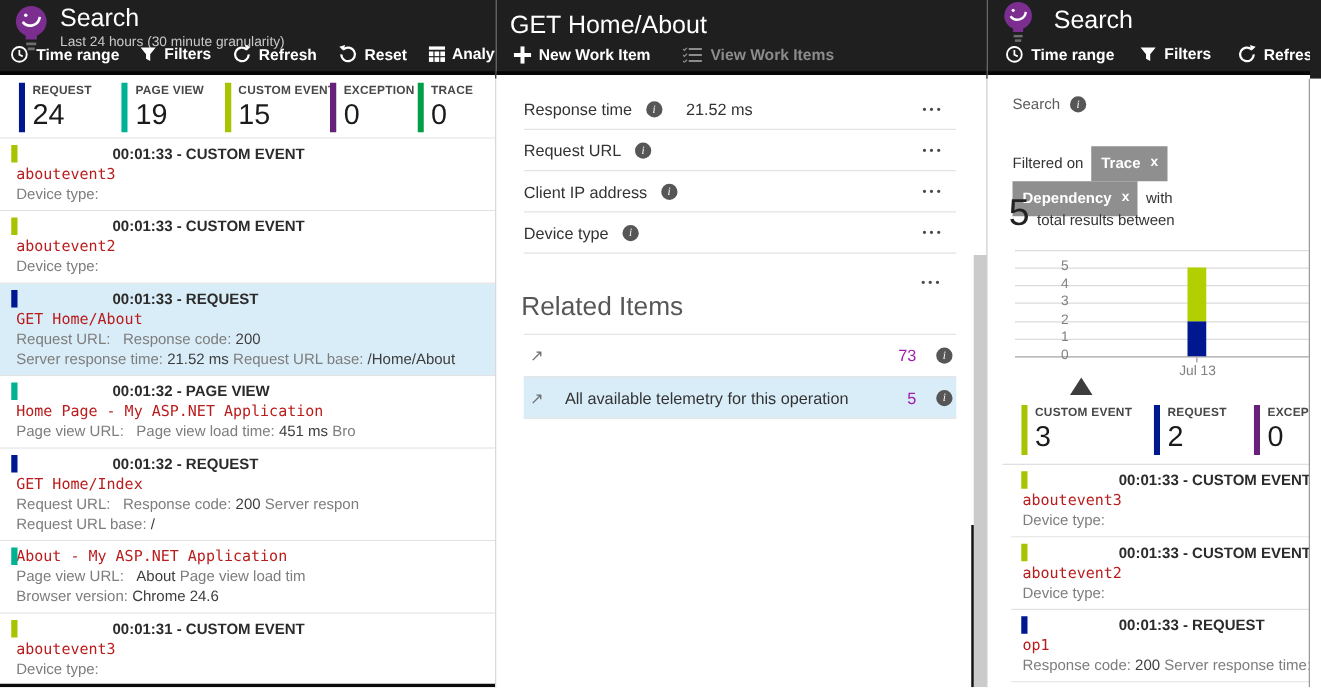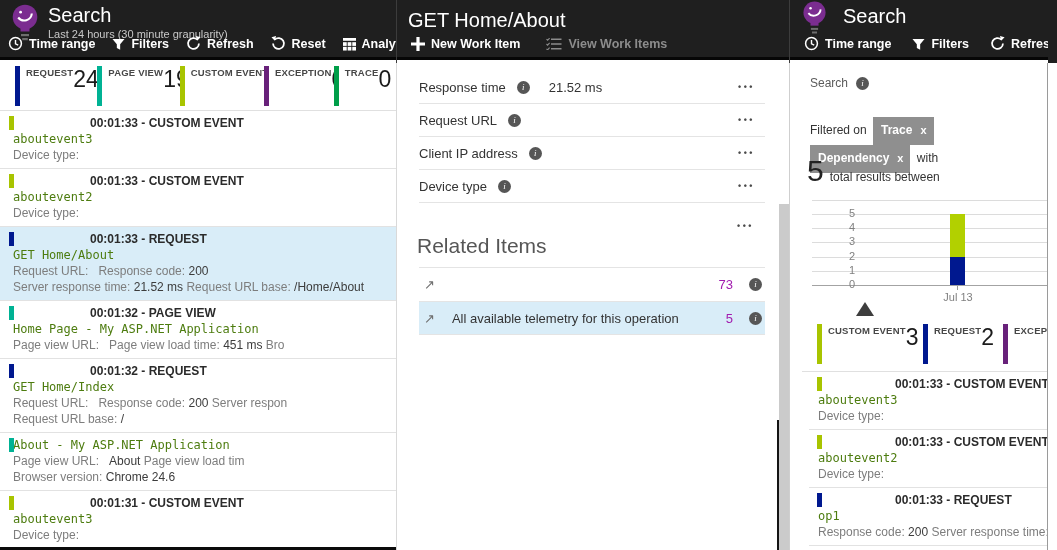--- a/index.html
+++ b/index.html
@@ -13,50 +13,50 @@
   .blade-mid{left:397px;width:393px}
   .blade-right{left:790px;width:258px}
 
   .hdr{position:relative;height:60px;background:#1f1f1f;border-bottom:3px solid #060606}
   .app-icon{position:absolute;left:10px;top:3px}
   .app-icon-sm{left:11px;top:0;transform:scale(.9);transform-origin:top left}
   .hdr-title{position:absolute;left:48px;top:4px;font-size:20px;color:#fff;white-space:nowrap}
   .hdr-sub{position:absolute;left:48px;top:28px;font-size:11px;color:#c9c9c9;white-space:nowrap}
   .mid-title{left:11px;top:9px}
   .r-title{left:53px;top:5px}
-  .toolbar{position:absolute;left:8px;bottom:6px;display:flex;align-items:flex-end;gap:17px}
+  .toolbar{position:absolute;left:8px;bottom:6px;display:flex;align-items:flex-start;gap:17px}
   .blade-mid .toolbar{left:14px;gap:26px}
   .blade-right .toolbar{left:14px;gap:21px}
   .tb-item{display:flex;align-items:center;gap:6px;color:#fff;font-size:12.5px;font-weight:600;cursor:pointer;white-space:nowrap}
   .tb-item.tb-dis{color:#8c8c8c}
   .tb-ic{display:inline-flex;align-items:center}
 
   
   .counts{display:flex;padding:6px 0 4px 15px;border-bottom:1px solid #e0e0e0;background:#fff}
   .count-tile{display:flex;cursor:pointer;overflow:hidden}
   #counts-left .count-tile:nth-child(1){width:86px}
   #counts-left .count-tile:nth-child(2){width:86px}
   #counts-left .count-tile:nth-child(3){width:88px}
   #counts-left .count-tile:nth-child(4){width:73px}
   #counts-left .count-tile:nth-child(5){width:66px}
   #counts-right .count-tile:nth-child(1){width:106px}
   #counts-right .count-tile:nth-child(2){width:80px}
   #counts-right .count-tile:nth-child(3){width:110px}
   .cbar{width:5px;height:40px;margin-right:6px;flex:0 0 auto}
-  .ctxt{display:flex;}
+  .ctxt{display:flex;flex-direction:column}
   .clabel{font-size:9.5px;font-weight:700;color:#474747;letter-spacing:.2px;white-space:nowrap;margin-top:1px}
   .cvalue{font-size:23px;color:#1b1b1b;line-height:27px}
 
   
   .items{background:#fff}
   .item{position:relative;border-bottom:1px solid #e2e2e2;padding:4px 6px 5px 0;cursor:pointer;background:#fff}
   .item.sel{background:#d9edf8}
   .ihead{font-size:12px;font-weight:700;color:#2b2b2b;line-height:16px;text-align:left;padding-left:90px;white-space:nowrap;overflow:hidden}
   .ibar{position:absolute;left:9px;top:5px;width:5px;height:14px}
-  .iname{font-family:"DejaVu Sans Mono","Liberation Mono",monospace;font-size:12px;color:#4d7c0f;line-height:16px;padding-left:13px;white-space:nowrap;overflow:hidden}
+  .iname{font-family:"DejaVu Sans Mono","Liberation Mono",monospace;font-size:12px;color:#b91c1c;line-height:16px;padding-left:13px;white-space:nowrap;overflow:hidden}
   .irow{display:flex;justify-content:flex-start;font-size:12px;line-height:16px;padding-left:13px;white-space:nowrap;overflow:hidden}
   .irow .rl{flex:0 0 auto}
   .irow .rr{flex:0 1 auto;overflow:hidden;margin-left:10px}
   .sl{color:#7d7d7d}
   .sv{color:#3c3c3c}
   .bottom-bar{position:absolute;left:0;bottom:0;width:100%;height:3px;background:#0b0b0b}
 
   
   .m-props{position:absolute;left:22px;top:71px;width:346px}
   .m-prop{display:flex;align-items:center;height:33px;border-bottom:1px solid #e4e4e4;font-size:13px;color:#333}

